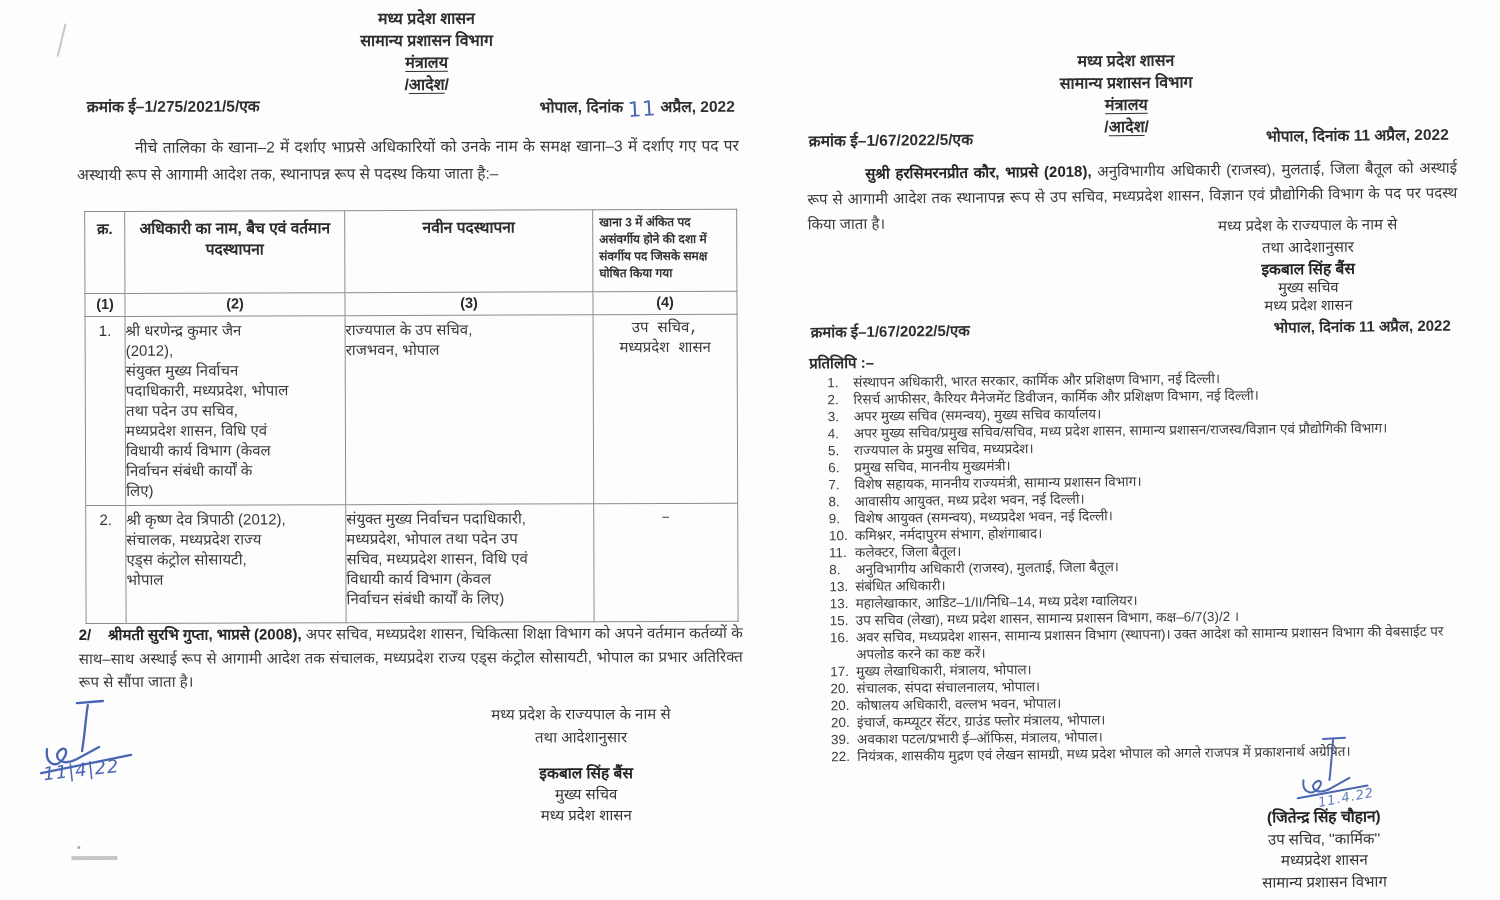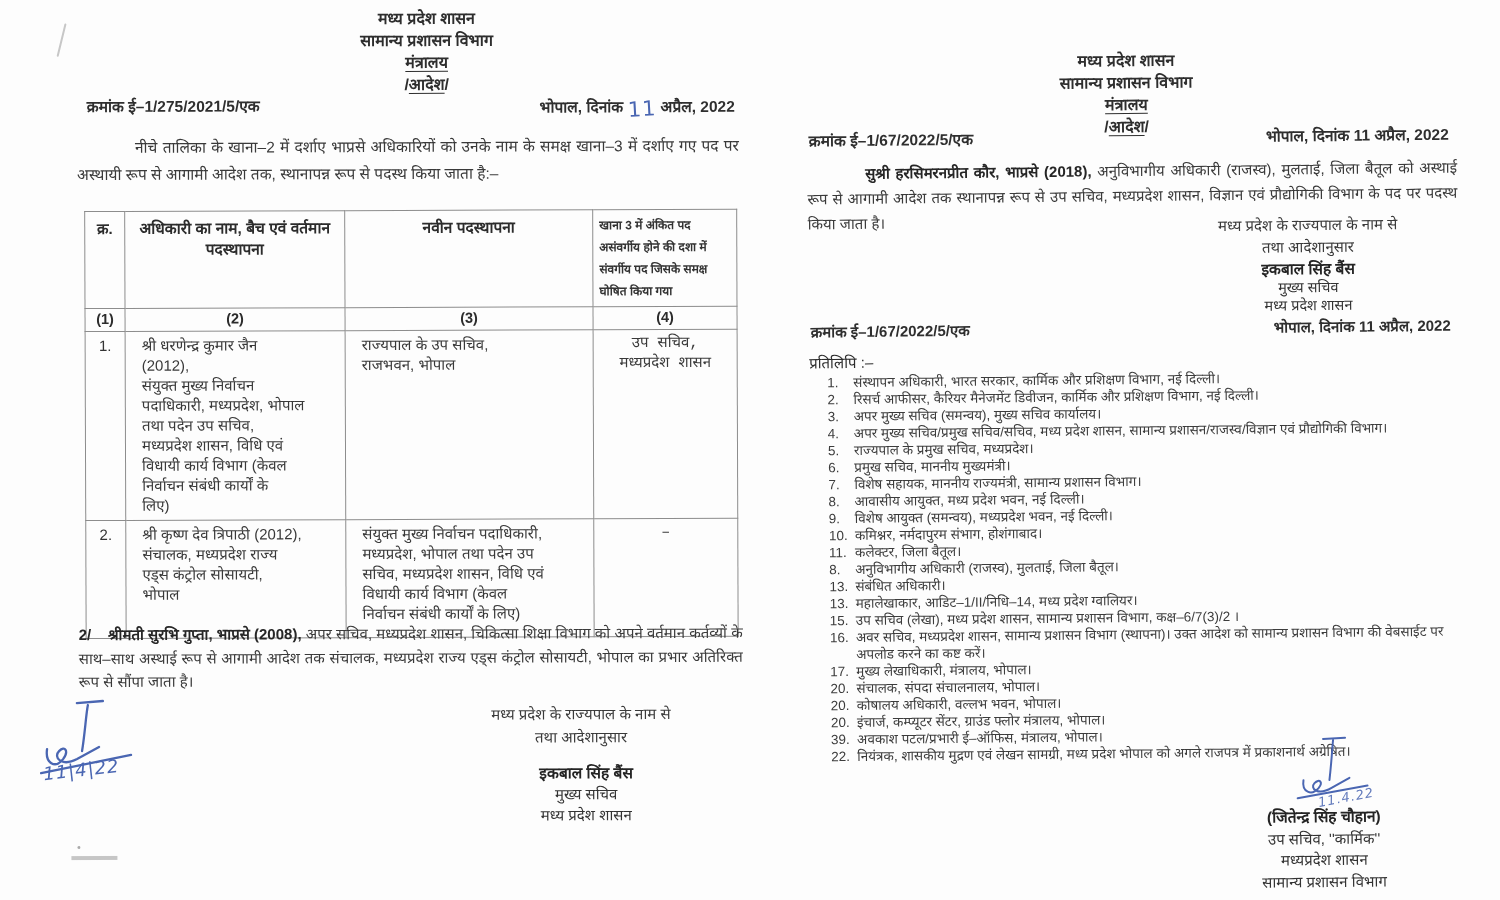--- a/index.html
+++ b/index.html
@@ -25,31 +25,31 @@
     font-family:"DejaVu Sans",sans-serif;
   }
   .body-para { text-align:justify; font-size:15.5px; line-height:27px; color:#3a3a3a; }
   .indent { text-indent:58px; }
   .bold { font-weight:bold; color:#262626; }
 
   table.order-table { border-collapse:collapse; table-layout:fixed; }
   table.order-table td { border:1px solid #8d8d8d; vertical-align:top; }
   .th-main { font-weight:bold; color:#2c2c2c; font-size:15.5px; text-align:center; padding:6px 6px; line-height:21px; }
   .th-sno  { font-weight:bold; color:#2c2c2c; font-size:15px; text-align:center; padding:6px 2px; }
-  .th-small{ font-weight:bold; color:#333; font-size:12px; line-height:22px; text-align:left; padding:4px 6px; }
+  .th-small{ font-weight:bold; color:#333; font-size:12px; line-height:17px; text-align:left; padding:4px 6px; }
   .num-row td { text-align:center; font-weight:bold; font-size:14.5px; padding:2px 0; color:#2c2c2c; }
-  .cell { font-size:15px; line-height:20px; color:#393939; padding:4px 16px; white-space:pre-line; }
+  .cell { font-size:15px; line-height:20px; color:#393939; padding:4px 0; white-space:pre-line; }
   .cell-sno { font-size:15px; padding:4px 2px; text-align:center; color:#333; }
   .cell-center { text-align:center;font-family:Liberation Mono, monospace; }
 
   .closing { text-align:center; font-size:15px; line-height:23px; color:#3a3a3a; }
   .sig-block { text-align:center; font-size:15px; line-height:21px; color:#333; }
   .sig-name { font-weight:bold; color:#242424; font-size:15.5px; }
 
-  .copies-label { font-weight:normal; font-size:15px; color:#2c2c2c; }
+  .copies-label { font-weight:bold; font-size:15px; color:#2c2c2c; }
   .copies-list { font-size:13.5px; line-height:17px; color:#3c3c3c; }
   .copy-item { display:flex; }
   .copy-n { width:26px; flex:0 0 26px; }
   .copy-t { flex:1; }
 
   .hw { color:#4a66b2; }
   .hw-date-l {
     font-size:18px; font-style:italic; letter-spacing:1px;
     transform:rotate(-6deg); display:inline-block;
     font-family:"DejaVu Sans",sans-serif;

